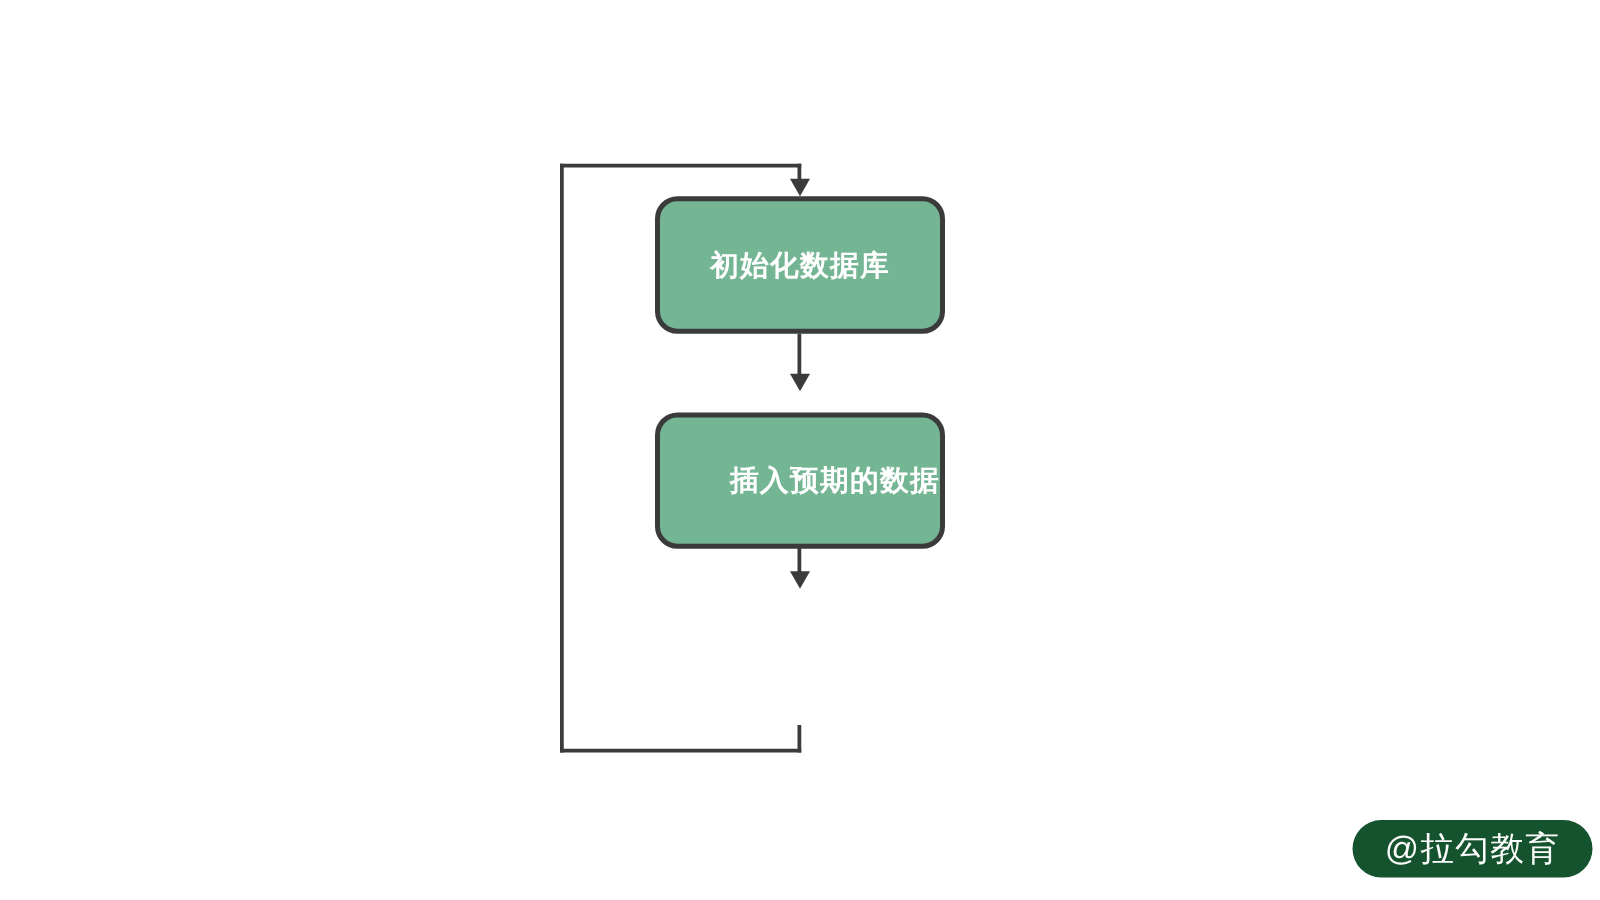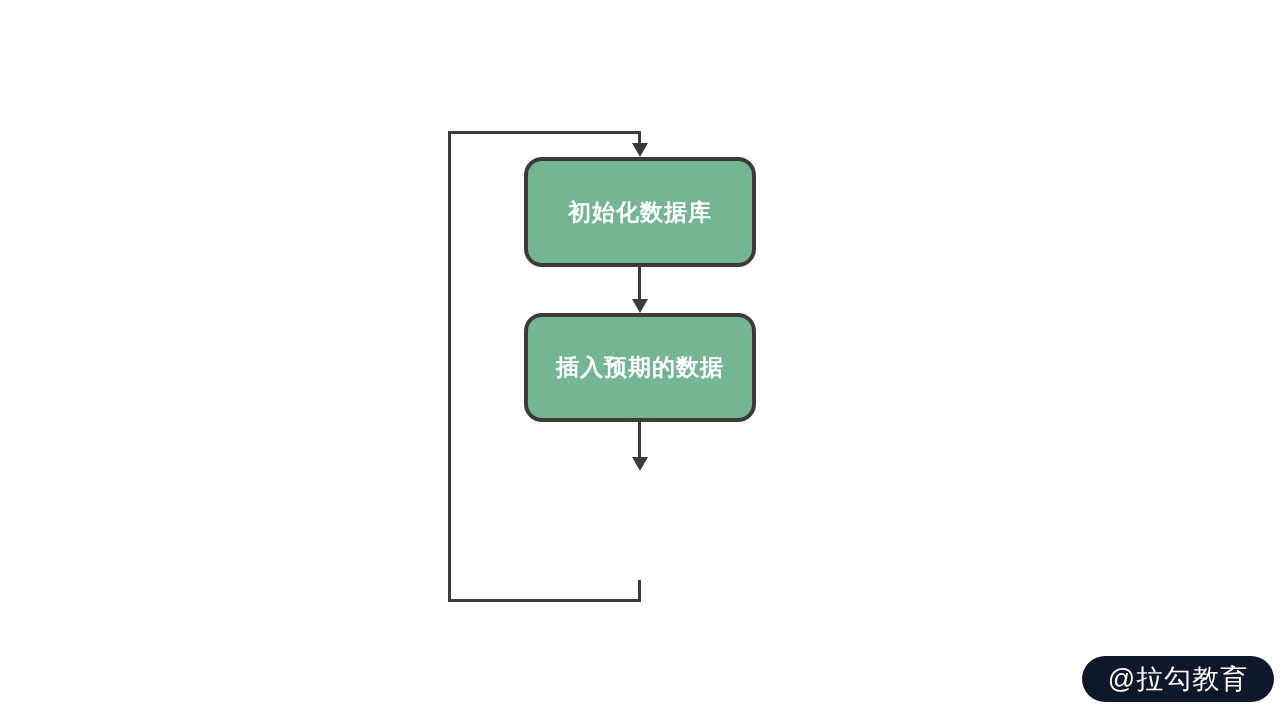--- a/index.html
+++ b/index.html
@@ -26,21 +26,21 @@
     display: flex;
     align-items: center;
     justify-content: center;
     color: #ffffff;
     font-size: 23px;
     font-weight: bold;
     letter-spacing: 1px;
     text-align: center;
   }
   .node-1 { top: 157px; }
-  .node-2 { top: 313px; height: 109px; }
+  .node-2 { top: 330px; height: 109px; justify-content: flex-end; }
   .node-3 { top: 471px; height: 109px; }
 
   
   .line {
     position: absolute;
     background: #3b3b3b;
   }
   .v-line { width: 3px; }
   .h-line { height: 3px; }
 
@@ -53,21 +53,21 @@
     border-top: 14px solid #3b3b3b;
   }
 
   
   .watermark {
     position: absolute;
     left: 1082px;
     top: 656px;
     width: 192px;
     height: 46px;
-    background: #0f172a;
+    background: #14532d;
     border-radius: 23px;
     display: flex;
     align-items: center;
     justify-content: center;
     color: #fbfbfb;
     font-size: 27px;
     font-weight: 500;
     letter-spacing: 1px;
   }
 </style>

